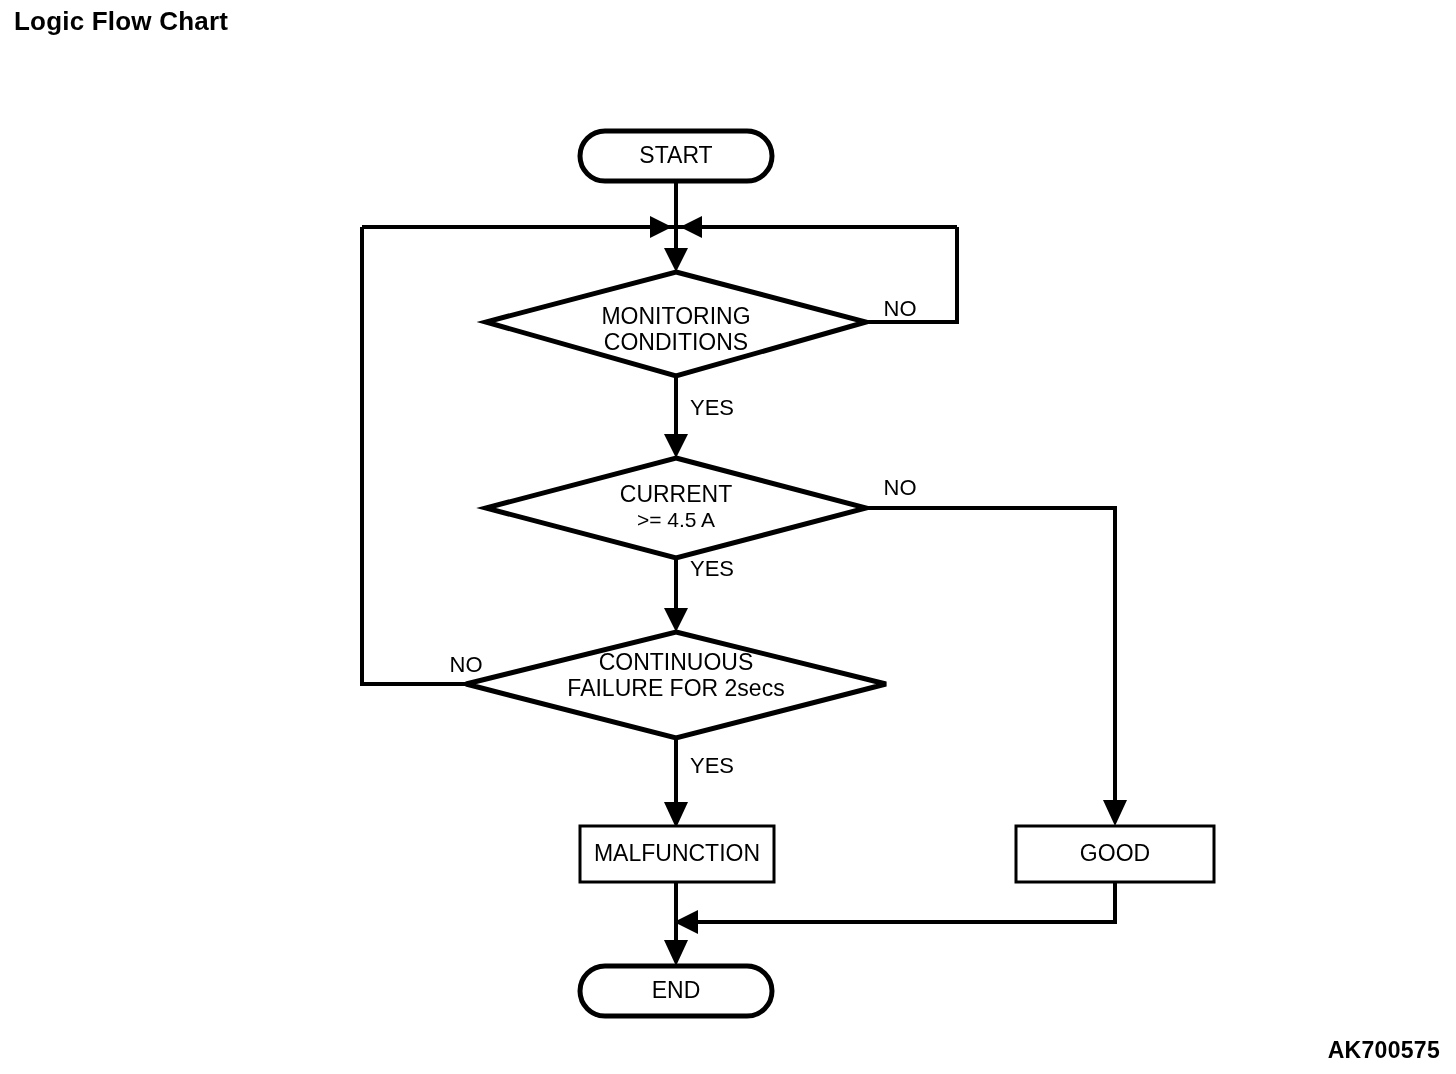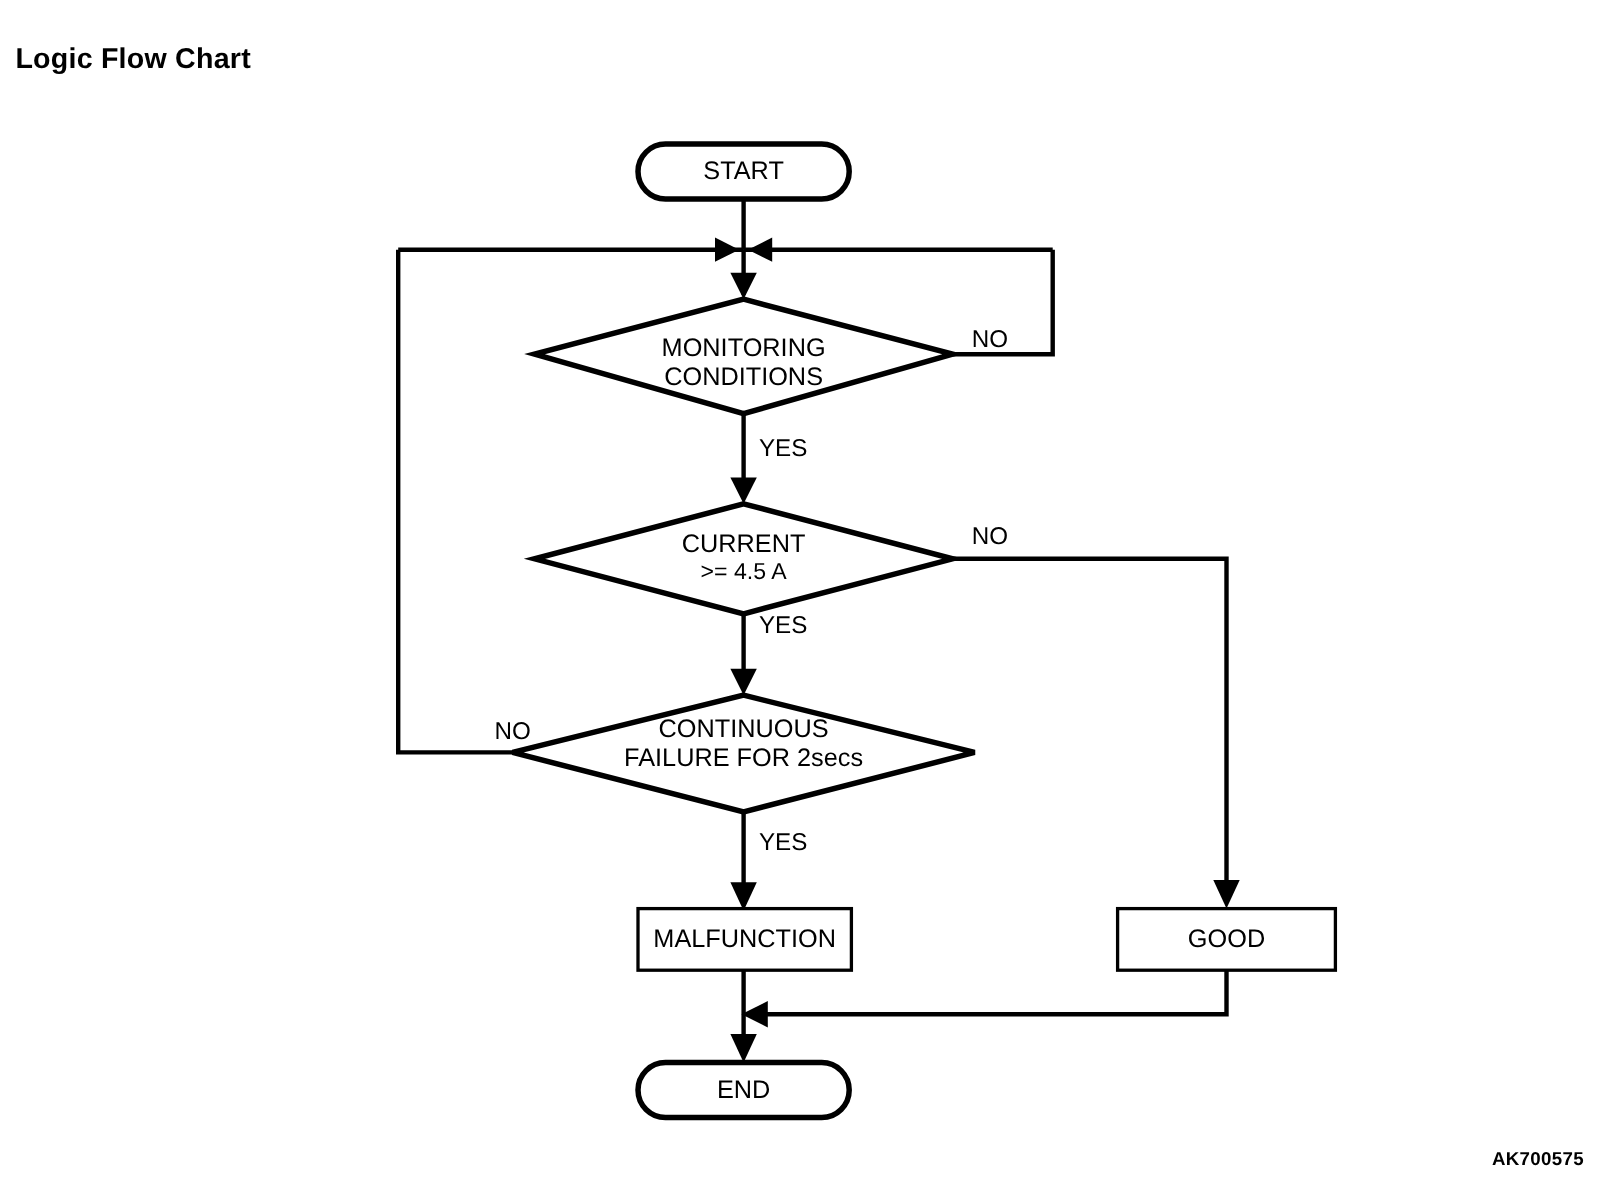--- a/index.html
+++ b/index.html
@@ -16,27 +16,26 @@
     overflow: hidden;
   }
   #page-title {
     position: absolute;
     left: 14px;
     top: 6px;
     font-size: 26px;
     font-weight: bold;
     letter-spacing: 0.2px;
     white-space: nowrap;
-    margin-top: 32px;
   }
   #ref-code {
     position: absolute;
     right: 16px;
     bottom: 10px;
-    font-size: 17px;
+    font-size: 23px;
     font-weight: bold;
     letter-spacing: 0.3px;
   }
   #flow-svg {
     position: absolute;
     left: 0;
     top: 0;
   }
   .shape-stroke {
     fill: #ffffff;

